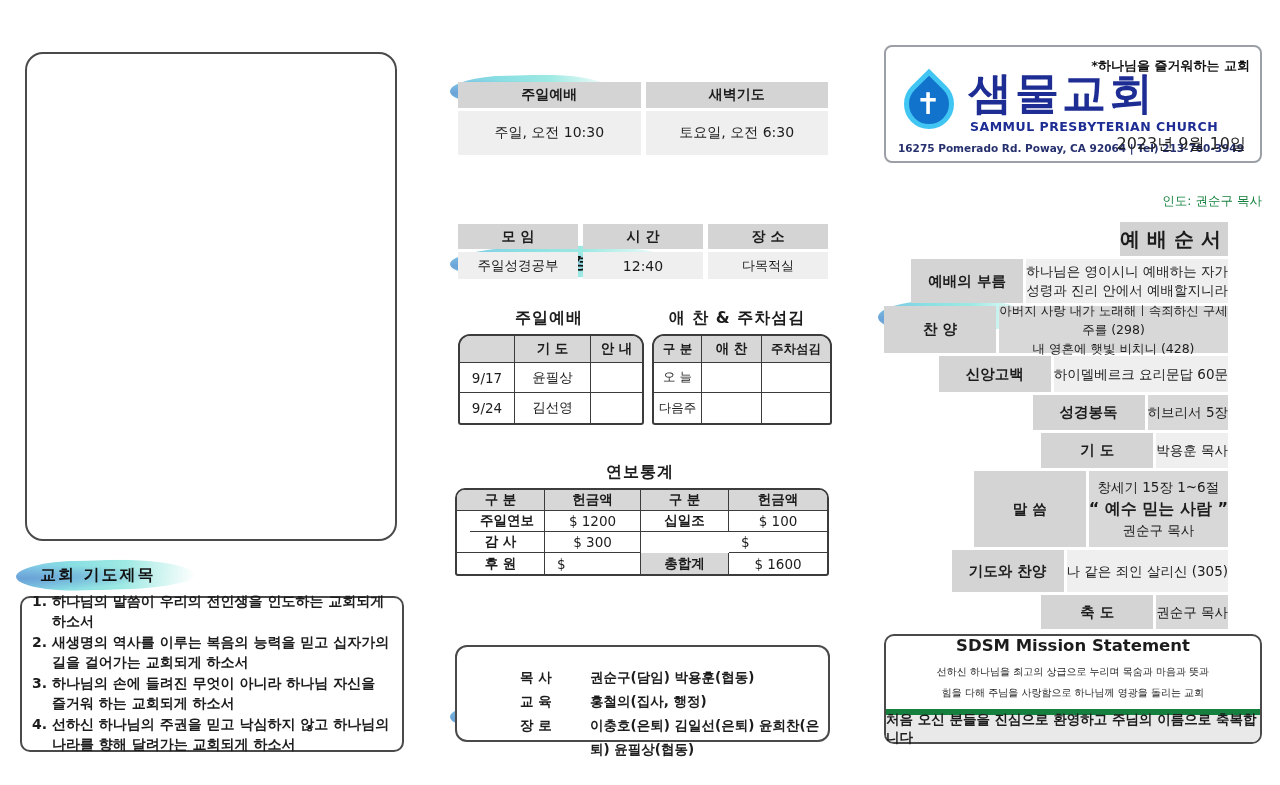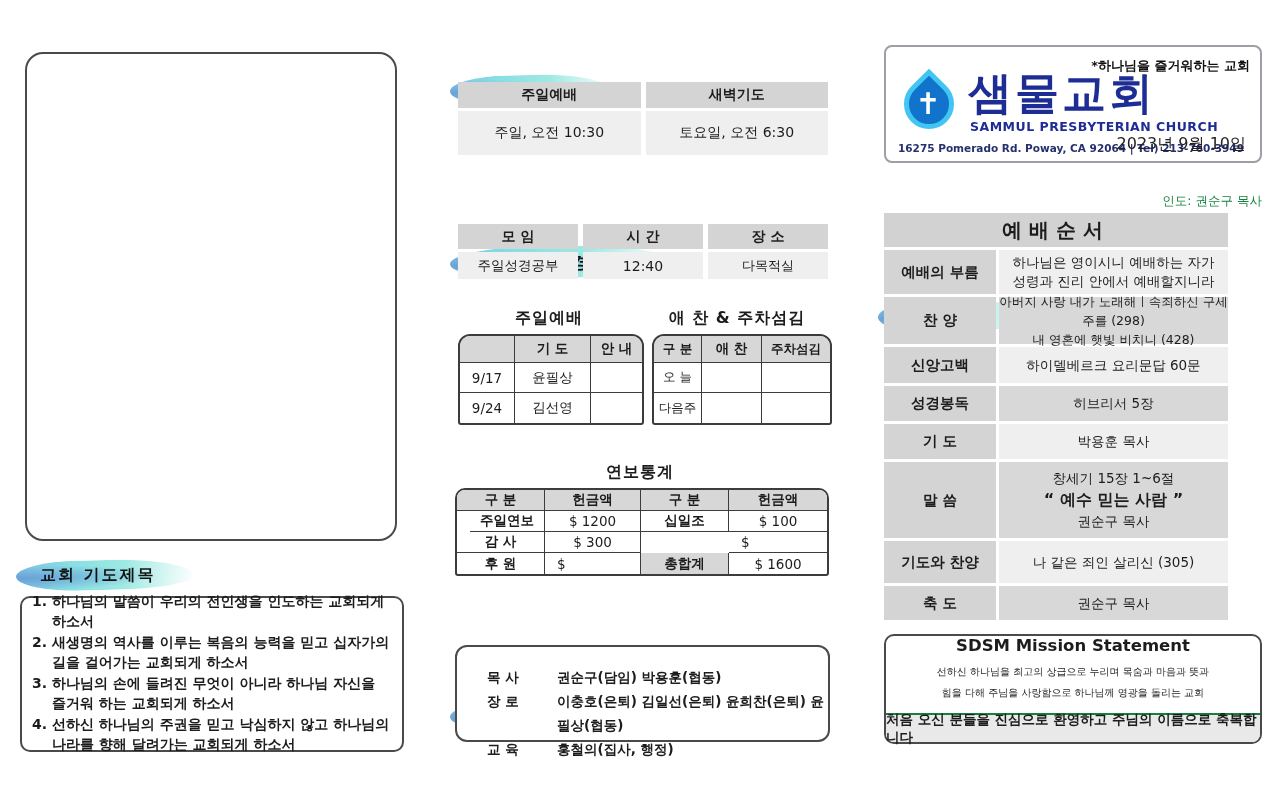--- a/index.html
+++ b/index.html
@@ -63,21 +63,21 @@
   .drop{width:40px;height:40px;background:#1173cc;border:5px solid #41c5f2;
         border-radius:0 50% 50% 50%;transform:rotate(45deg);
         display:flex;align-items:center;justify-content:center;}
   .drop .cross{transform:rotate(-45deg);color:#ffffff;font-size:30px;font-weight:bold;
                line-height:1;margin-top:2px;}
 
   ol.prayer{margin:0;padding:0 10px 0 30px;font-size:14px;font-weight:bold;line-height:19.5px;}
   ol.prayer li{margin-bottom:2px;}
 
   .serv-row{display:flex;font-size:13.5px;font-weight:bold;line-height:24px;}
-  .serv-row .role{width:70px;flex:none;}
+  .serv-row .role{width:70px;flex:none;margin-left:33px;}
 </style>
 </head>
 <body>
 
 <div class="abs outline-box" style="left:25px;top:52px;width:368px;height:485px;border-radius:18px;"></div>
 
 <div class="abs brush" style="left:16px;top:560px;width:178px;height:30px;">
   <span style="font-size:16px;padding-left:24px;">교회 기도제목</span>
 </div>
 
@@ -168,26 +168,26 @@
 <div class="abs brush" style="left:450px;top:607px;width:200px;height:32px;">
   <span style="font-size:17px;padding-left:24px;letter-spacing:1px;">섬기는 사람들</span>
 </div>
 
 <div class="abs outline-box" style="left:455px;top:645px;width:375px;height:97px;border-radius:12px;padding:18px 0 0 30px;box-sizing:border-box;">
   <div class="serv-row">
     <span class="role">목    사</span>
     <span>권순구(담임)  박용훈(협동)</span>
   </div>
   <div class="serv-row">
+    <span class="role">교    육</span>
+    <span>홍철의(집사, 행정)</span>
+  </div>
+  <div class="serv-row">
     <span class="role">장    로</span>
     <span>이충호(은퇴)  김일선(은퇴)  윤희찬(은퇴)  윤필상(협동)</span>
-  </div>
-  <div class="serv-row">
-    <span class="role">교    육</span>
-    <span>홍철의(집사, 행정)</span>
   </div>
 </div>
 
 <div class="abs" style="left:884px;top:45px;width:378px;height:118px;border:2px solid #9aa0a6;border-radius:8px;background:#fff;box-sizing:border-box;">
   <div class="abs" style="right:10px;top:10px;font-weight:bold;font-size:13px;color:#111;">*하나님을 즐거워하는 교회</div>
   <div class="abs" style="left:18px;top:32px;">
     <div class="drop">
         <span class="cross">✝</span>
       </div>
   </div>
@@ -195,21 +195,21 @@
   <div class="abs" style="left:84px;top:72px;font-weight:bold;font-size:12.5px;color:#1d2d94;letter-spacing:.5px;">SAMMUL PRESBYTERIAN CHURCH</div>
   <div class="abs" style="left:12px;bottom:7px;font-weight:bold;font-size:10.5px;color:#26306e;">16275 Pomerado Rd. Poway, CA 92064  |  Tel) 213-760-3949</div>
   <div class="abs" style="right:14px;bottom:6px;font-size:16px;color:#222;">2023년 9월 10일</div>
 </div>
 
 <div class="abs brush" style="left:878px;top:176px;width:152px;height:32px;">
   <span style="font-size:18px;padding-left:24px;letter-spacing:3px;">주일예배</span>
 </div>
 <div class="abs" style="left:1084px;top:193px;width:178px;text-align:right;font-size:12.5px;color:#15803d;">인도: 권순구 목사</div>
 
-<div class="abs order" style="left:884px;top:213px;width:344px;">
+<div class="abs order" style="left:884px;top:222px;width:344px;align-items:flex-end;">
   <div class="titlebar" style="height:34px;">예배순서</div>
 
   <div class="row" style="height:44px;">
     <div class="lbl">예배의 부름</div>
     <div class="val light preline">하나님은 영이시니 예배하는 자가
 성령과 진리 안에서 예배할지니라</div>
   </div>
 
   <div class="row" style="height:47px;">
     <div class="lbl">찬    양</div>
@@ -249,14 +249,14 @@
   <div class="row" style="height:34px;">
     <div class="lbl">축    도</div>
     <div class="val gray">권순구 목사</div>
   </div>
 </div>
 
 <div class="abs" style="left:884px;top:634px;width:378px;height:110px;border:2px solid #4a4a4a;border-radius:10px;background:#fff;box-sizing:border-box;display:flex;flex-direction:column;">
   <div style="text-align:center;font-weight:bold;font-size:16.5px;">SDSM Mission Statement</div>
   <div class="preline" style="flex:1;text-align:center;font-size:10px;line-height:21px;padding-top:6px;">선하신 하나님을 최고의 상급으로 누리며 목숨과 마음과 뜻과
 힘을 다해 주님을 사랑함으로 하나님께 영광을 돌리는 교회</div>
-  <div style="height:27px;background:#e9e9e9;border-top:2px solid #15803d;border-radius:0 0 8px 8px;display:flex;align-items:center;justify-content:center;font-weight:bold;font-size:13.5px;">처음 오신 분들을 진심으로 환영하고 주님의 이름으로 축복합니다</div>
+  <div style="height:27px;background:#e9e9e9;border-top:6px solid #15803d;border-radius:0 0 8px 8px;display:flex;align-items:center;justify-content:center;font-weight:bold;font-size:13.5px;">처음 오신 분들을 진심으로 환영하고 주님의 이름으로 축복합니다</div>
 </div>
 
 </body></html>

